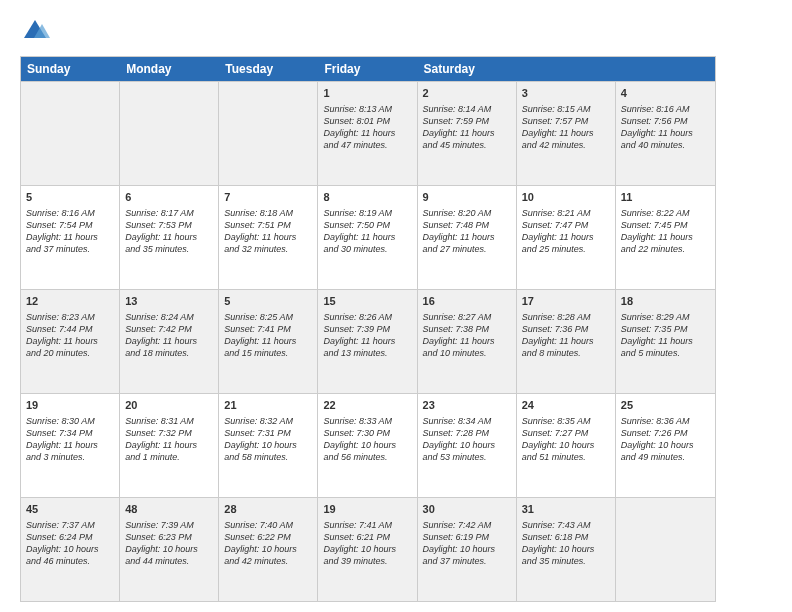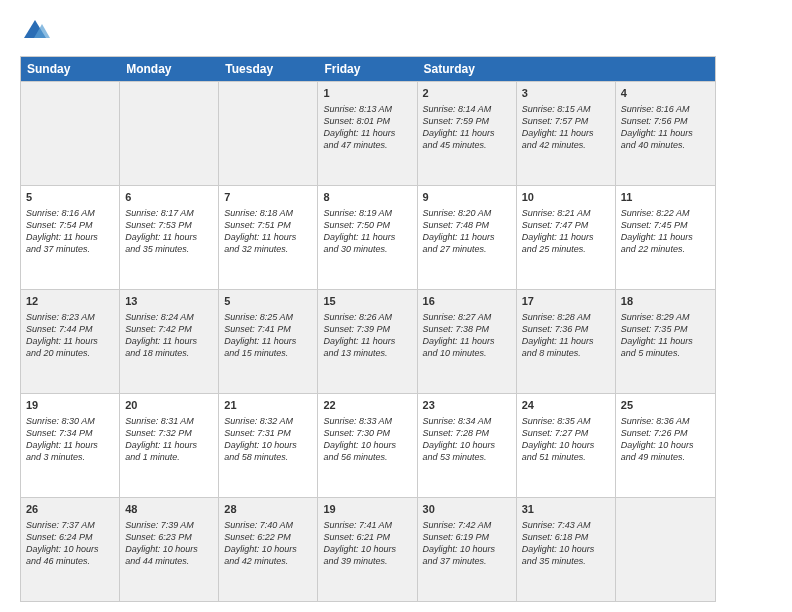--- a/index.html
+++ b/index.html
@@ -253,21 +253,21 @@
             <span class="day-num">24</span>
             <div class="cell-text">Sunrise: 8:35 AM<br>Sunset: 7:27 PM<br>Daylight: 10 hours<br>and 51 minutes.</div>
           </div>
           <div class="cal-cell">
             <span class="day-num">25</span>
             <div class="cell-text">Sunrise: 8:36 AM<br>Sunset: 7:26 PM<br>Daylight: 10 hours<br>and 49 minutes.</div>
           </div>
         </div>
         <div class="cal-row">
           <div class="cal-cell shaded">
-            <span class="day-num">26</span>
+            <span class="day-num">45</span>
             <div class="cell-text">Sunrise: 7:37 AM<br>Sunset: 6:24 PM<br>Daylight: 10 hours<br>and 46 minutes.</div>
           </div>
           <div class="cal-cell shaded">
             <span class="day-num">48</span>
             <div class="cell-text">Sunrise: 7:39 AM<br>Sunset: 6:23 PM<br>Daylight: 10 hours<br>and 44 minutes.</div>
           </div>
           <div class="cal-cell shaded">
             <span class="day-num">28</span>
             <div class="cell-text">Sunrise: 7:40 AM<br>Sunset: 6:22 PM<br>Daylight: 10 hours<br>and 42 minutes.</div>
           </div>

